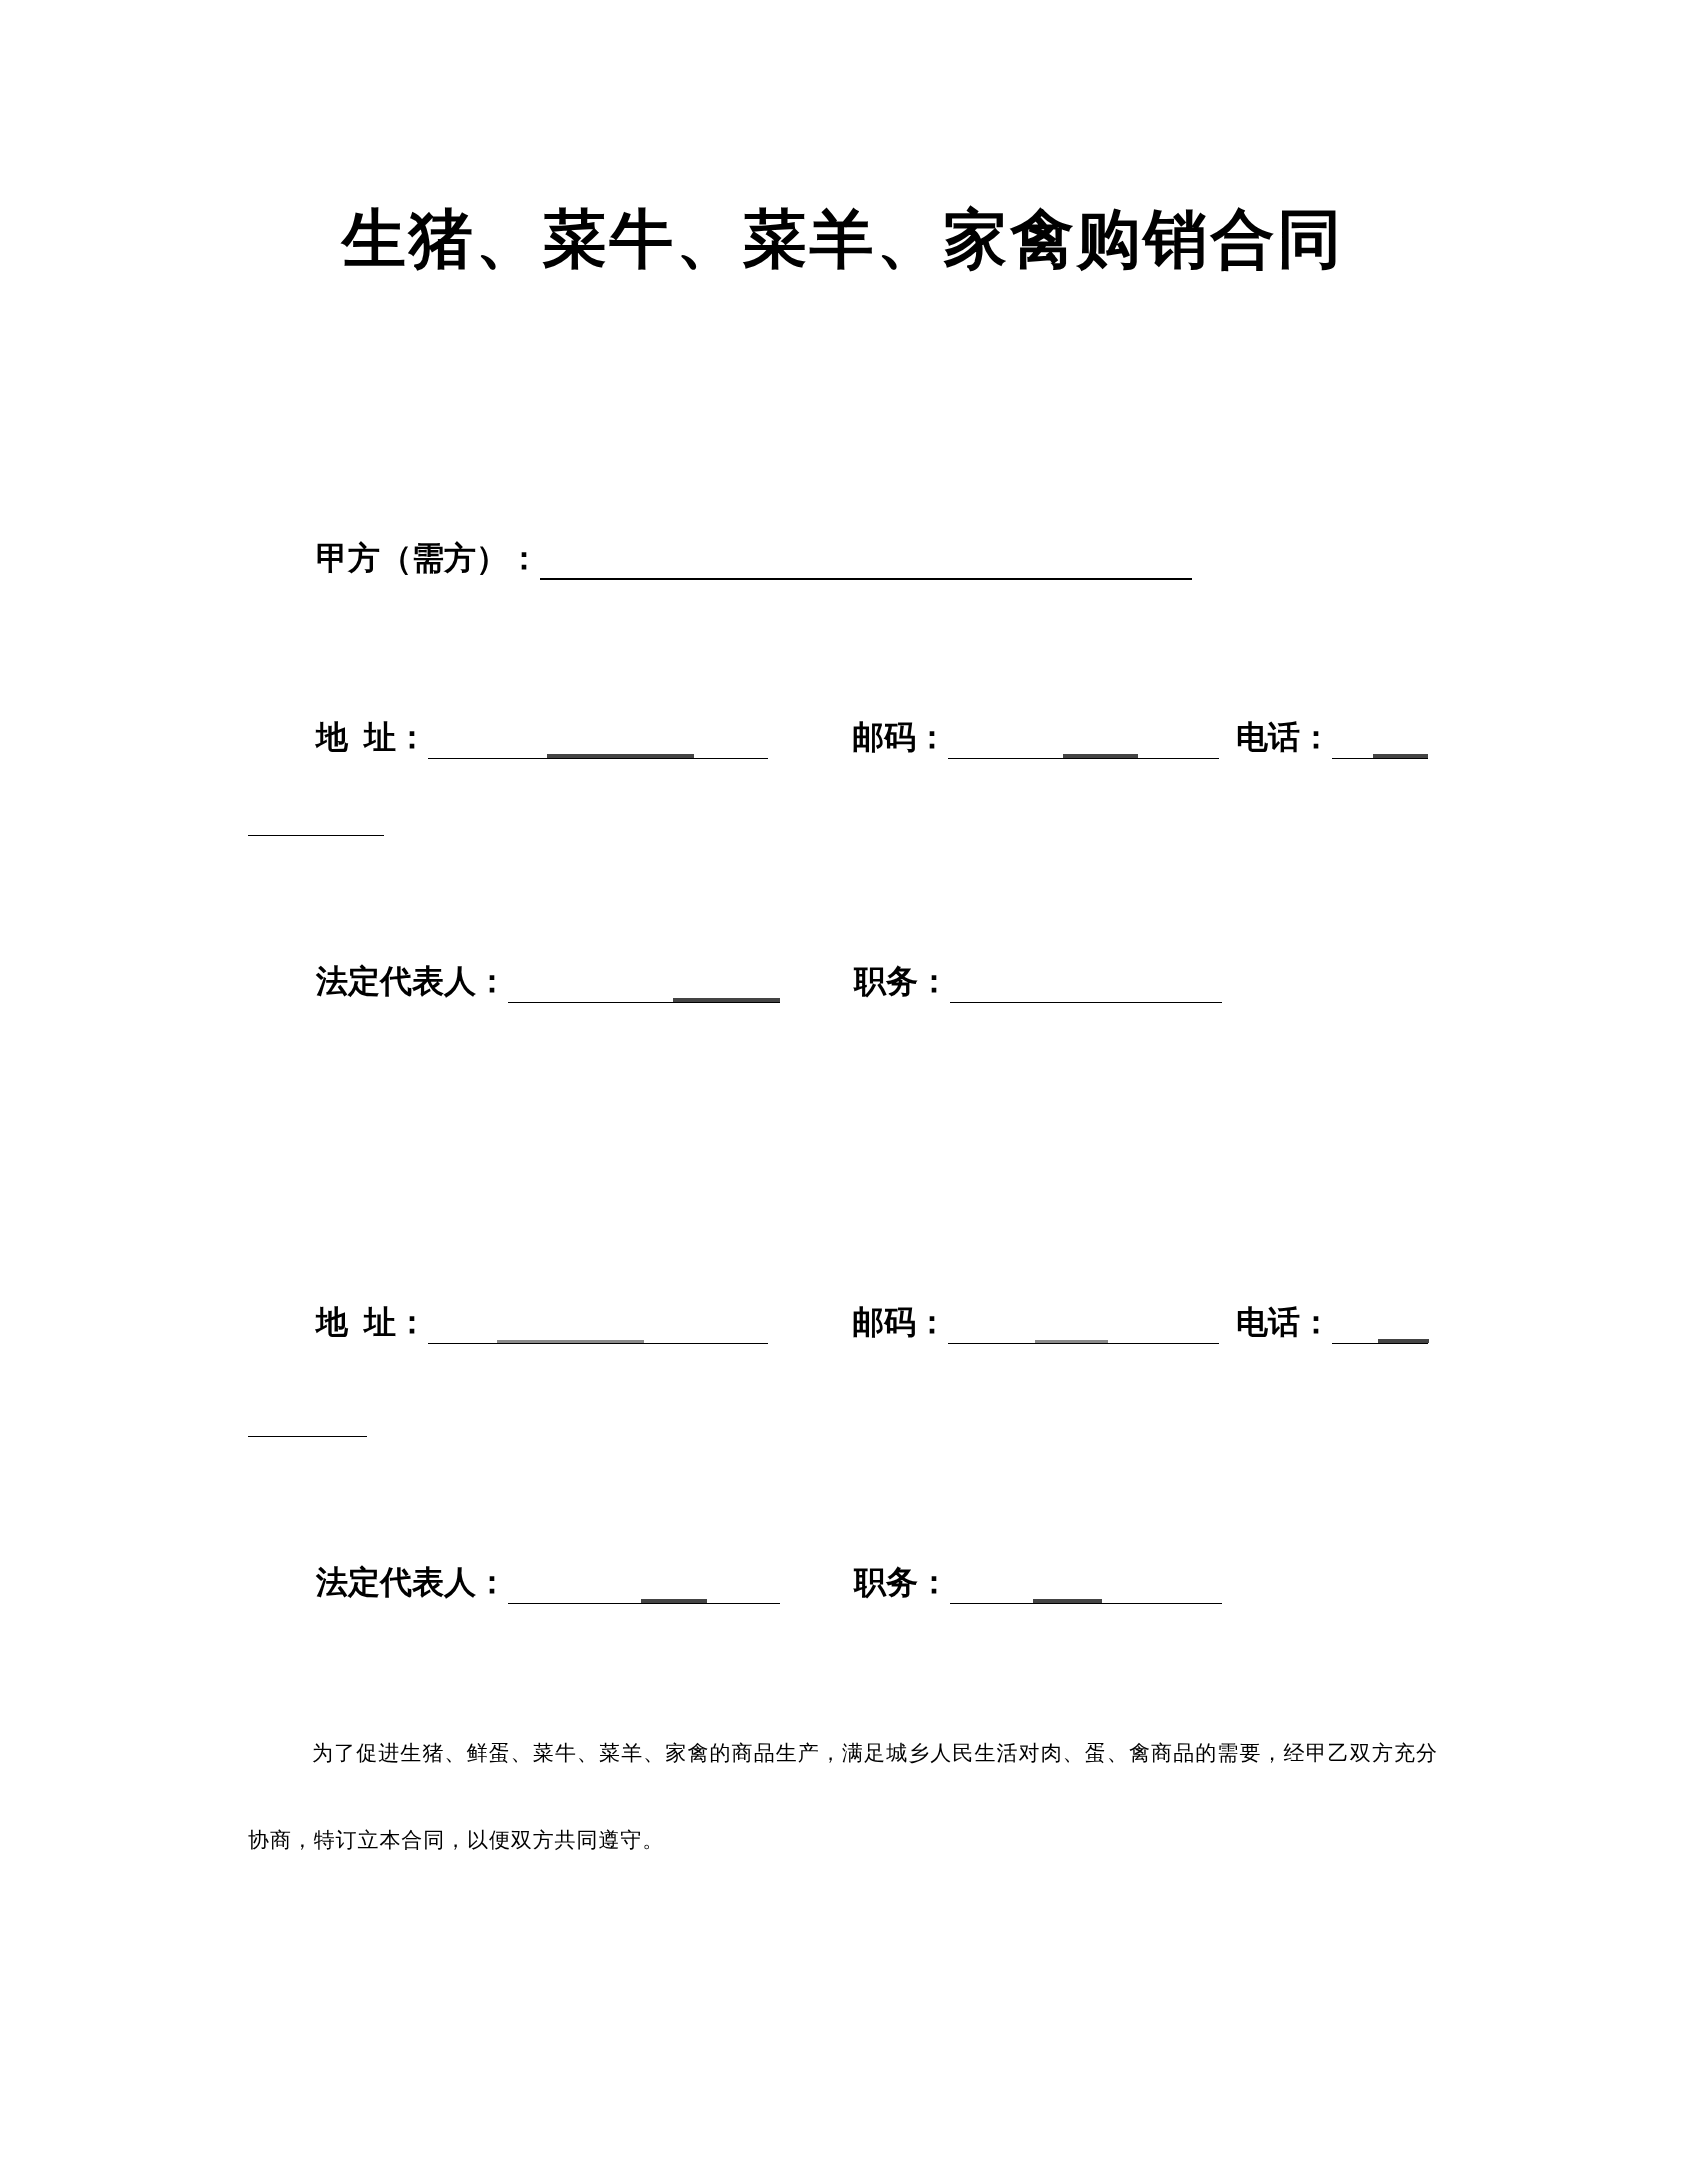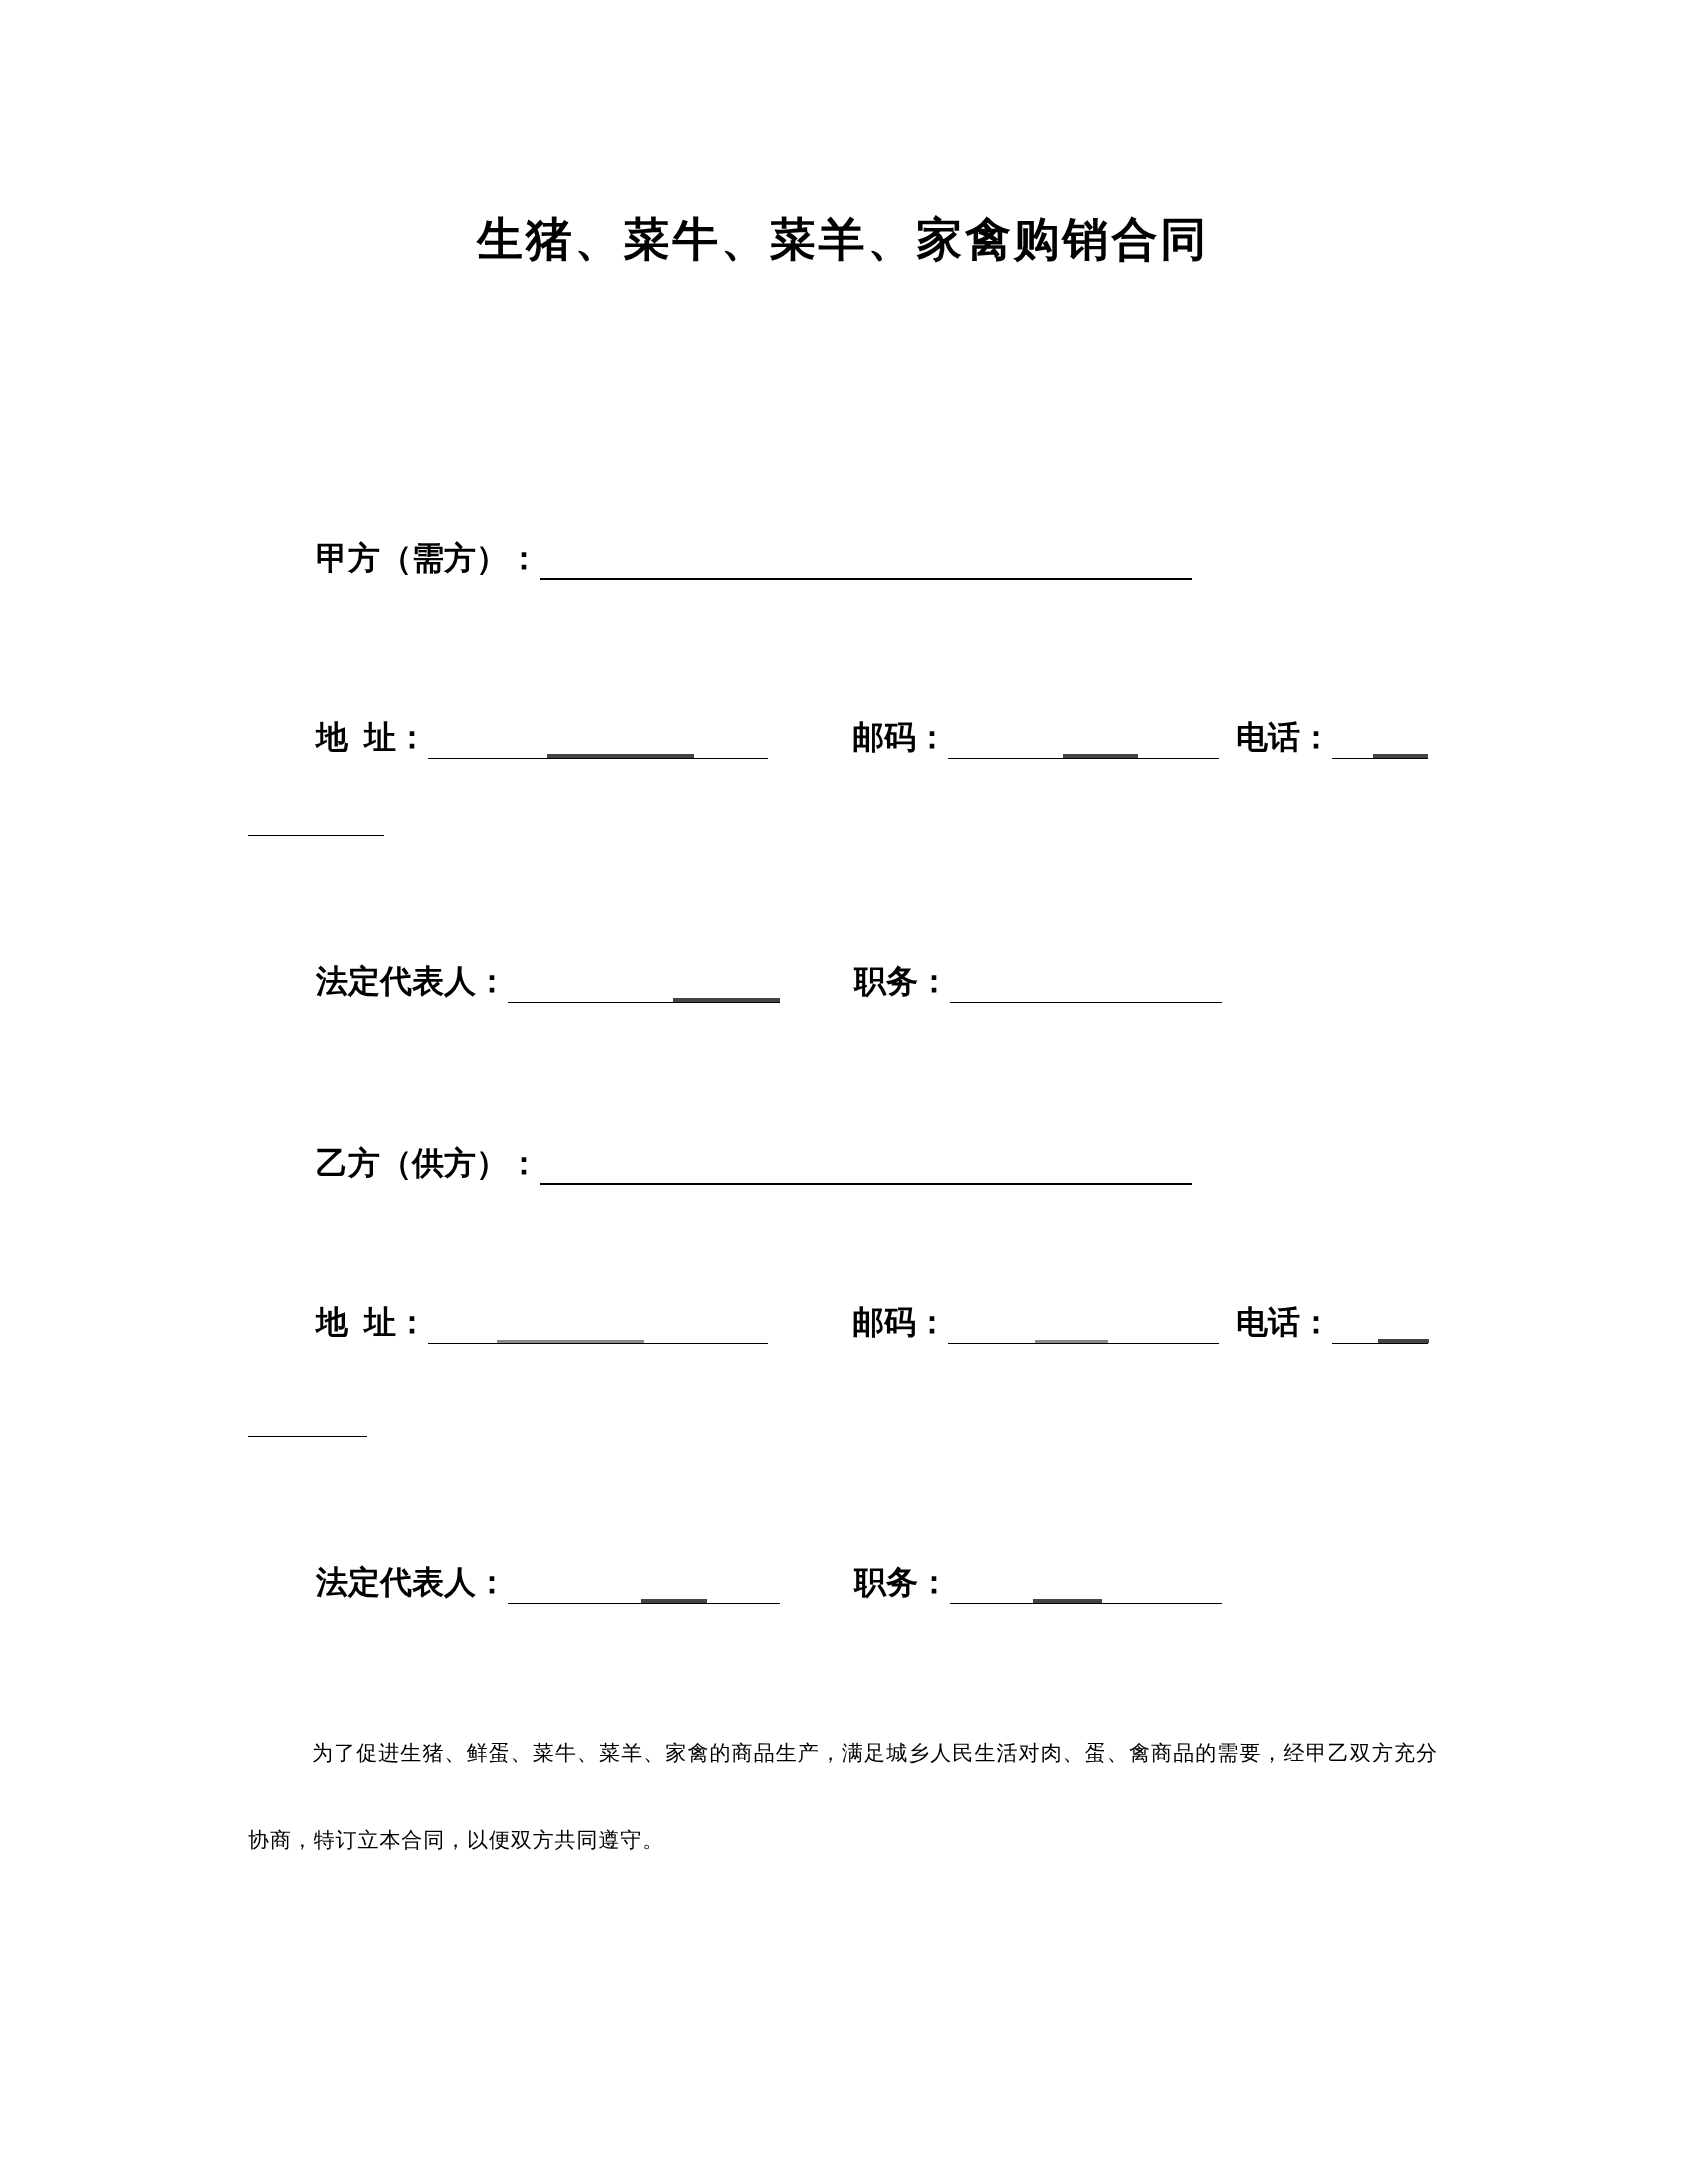--- a/index.html
+++ b/index.html
@@ -14,21 +14,21 @@
   }
   .title {
     position: absolute;
     top: 200px;
     left: 0;
     width: 100%;
     margin: 0;
     text-align: center;
     font-family: "Liberation Sans", "DejaVu Sans", sans-serif;
     font-weight: bold;
-    font-size: 46px;
+    font-size: 64px;
     line-height: 79px;
     letter-spacing: 2.8px;
     white-space: pre;
   }
   .row {
     position: absolute;
     left: 248px;
     width: 1190px;
     font-size: 32px;
     line-height: 44px;
@@ -101,23 +101,20 @@
     <span class="lbl">地  址：</span><span class="blank w-addr"><span class="ov dark" style="left:119px;width:147px;"></span><span class="val"></span></span><span class="lbl gap-post">邮码：</span><span class="blank w-post"><span class="ov dark" style="left:115px;width:75px;"></span><span class="val"></span></span><span class="lbl gap-phone">电话：</span><span class="blank w-phone"><span class="ov dark" style="left:41px;width:55px;"></span><span class="val"></span></span>
   </div>
   <div class="row r-cont-a">
     <span class="blank w-cont1"></span>
   </div>
 
   <div class="row indent r-legal-a">
     <span class="lbl">法定代表人：</span><span class="blank w-legal"><span class="ov dark" style="left:165px;width:107px;"></span><span class="val"></span></span><span class="lbl gap-pos">职务：</span><span class="blank w-pos"><span class="val"></span></span>
   </div>
 
-  <div class="row indent r-party-b">
-    <span class="lbl">乙方（供方）：</span><span class="blank thick w-name"><span class="val"></span></span>
-  </div>
 
   <div class="row indent r-addr-b">
     <span class="lbl">地  址：</span><span class="blank w-addr"><span class="ov gray" style="left:69px;width:147px;"></span><span class="val"></span></span><span class="lbl gap-post">邮码：</span><span class="blank w-post"><span class="ov gray" style="left:87px;width:73px;"></span><span class="val"></span></span><span class="lbl gap-phone">电话：</span><span class="blank w-phone"><span class="ov dark" style="left:46px;width:51px;"></span><span class="val"></span></span>
   </div>
   <div class="row r-cont-b">
     <span class="blank w-cont2"></span>
   </div>
 
   <div class="row indent r-legal-b">
     <span class="lbl">法定代表人：</span><span class="blank w-legal"><span class="ov dark" style="left:133px;width:66px;"></span><span class="val"></span></span><span class="lbl gap-pos">职务：</span><span class="blank w-pos"><span class="ov dark" style="left:83px;width:69px;"></span><span class="val"></span></span>

